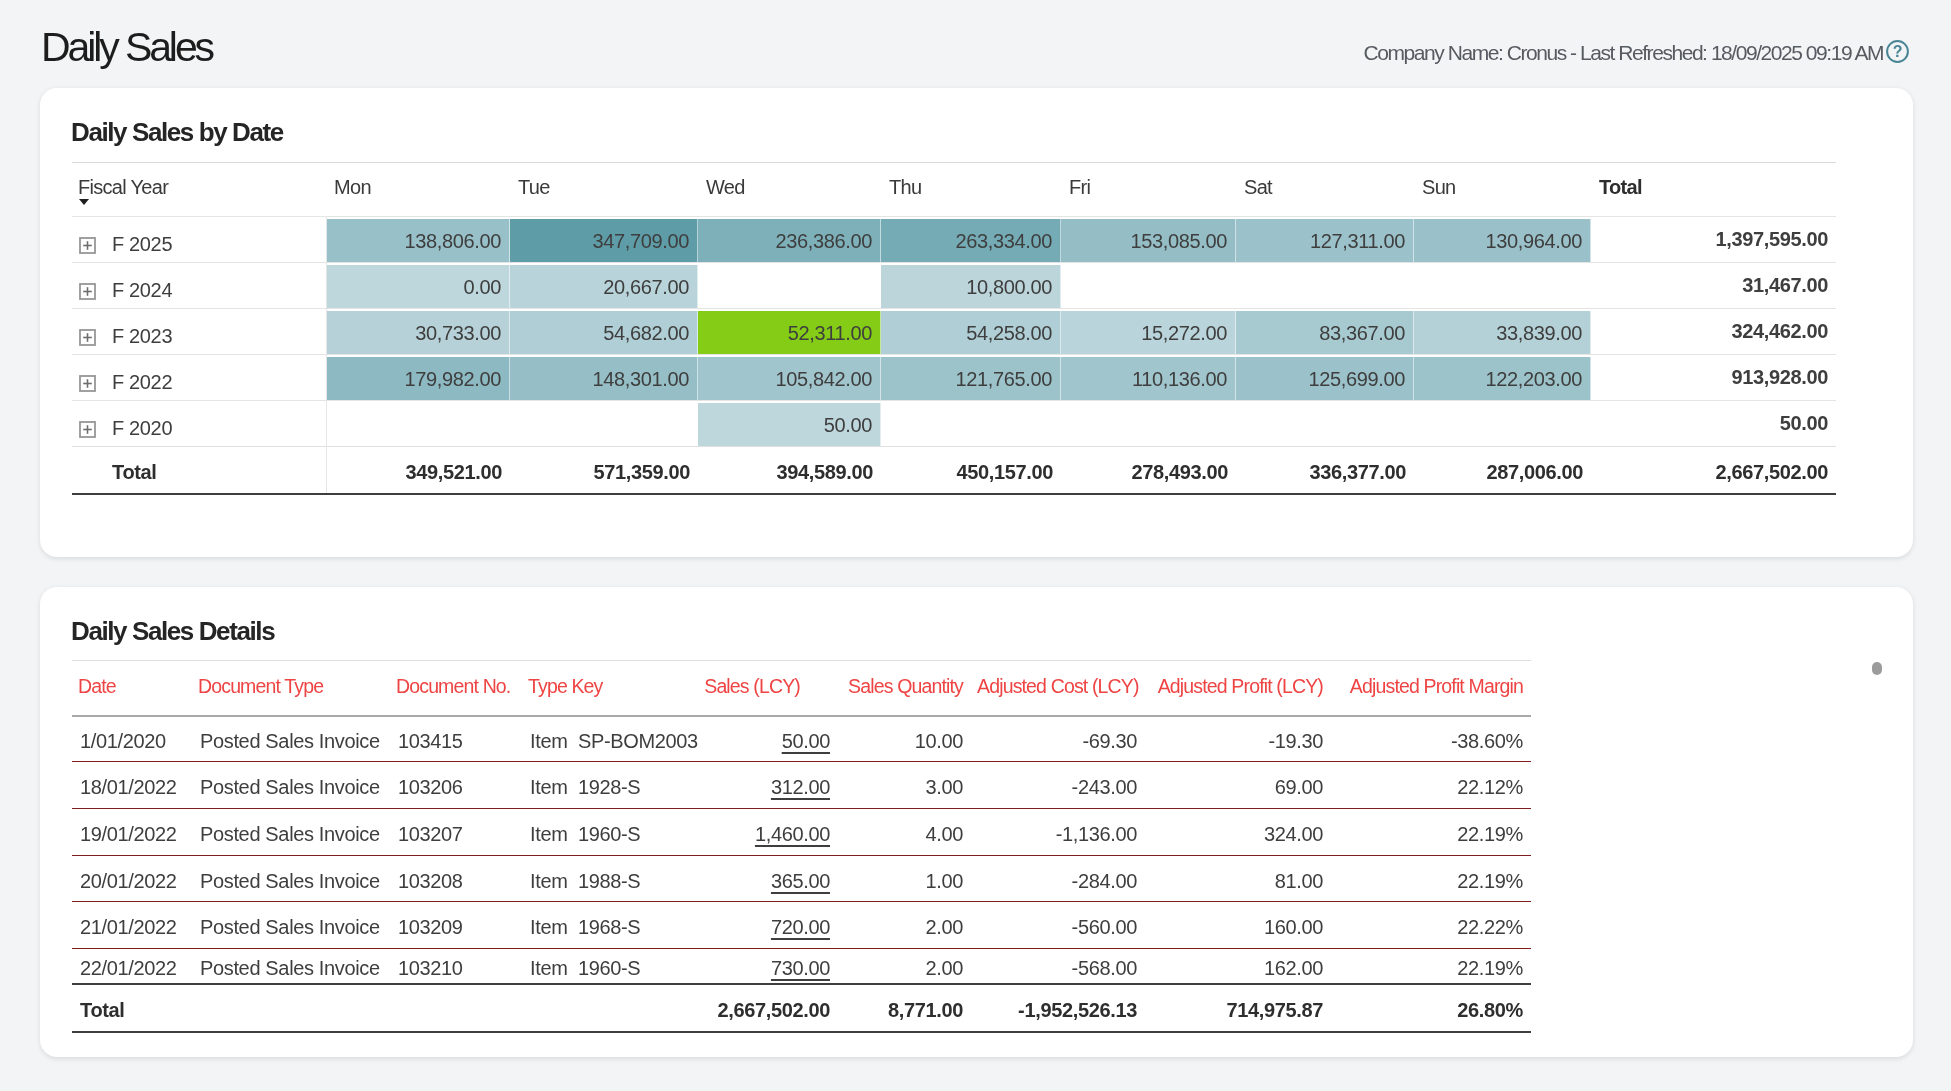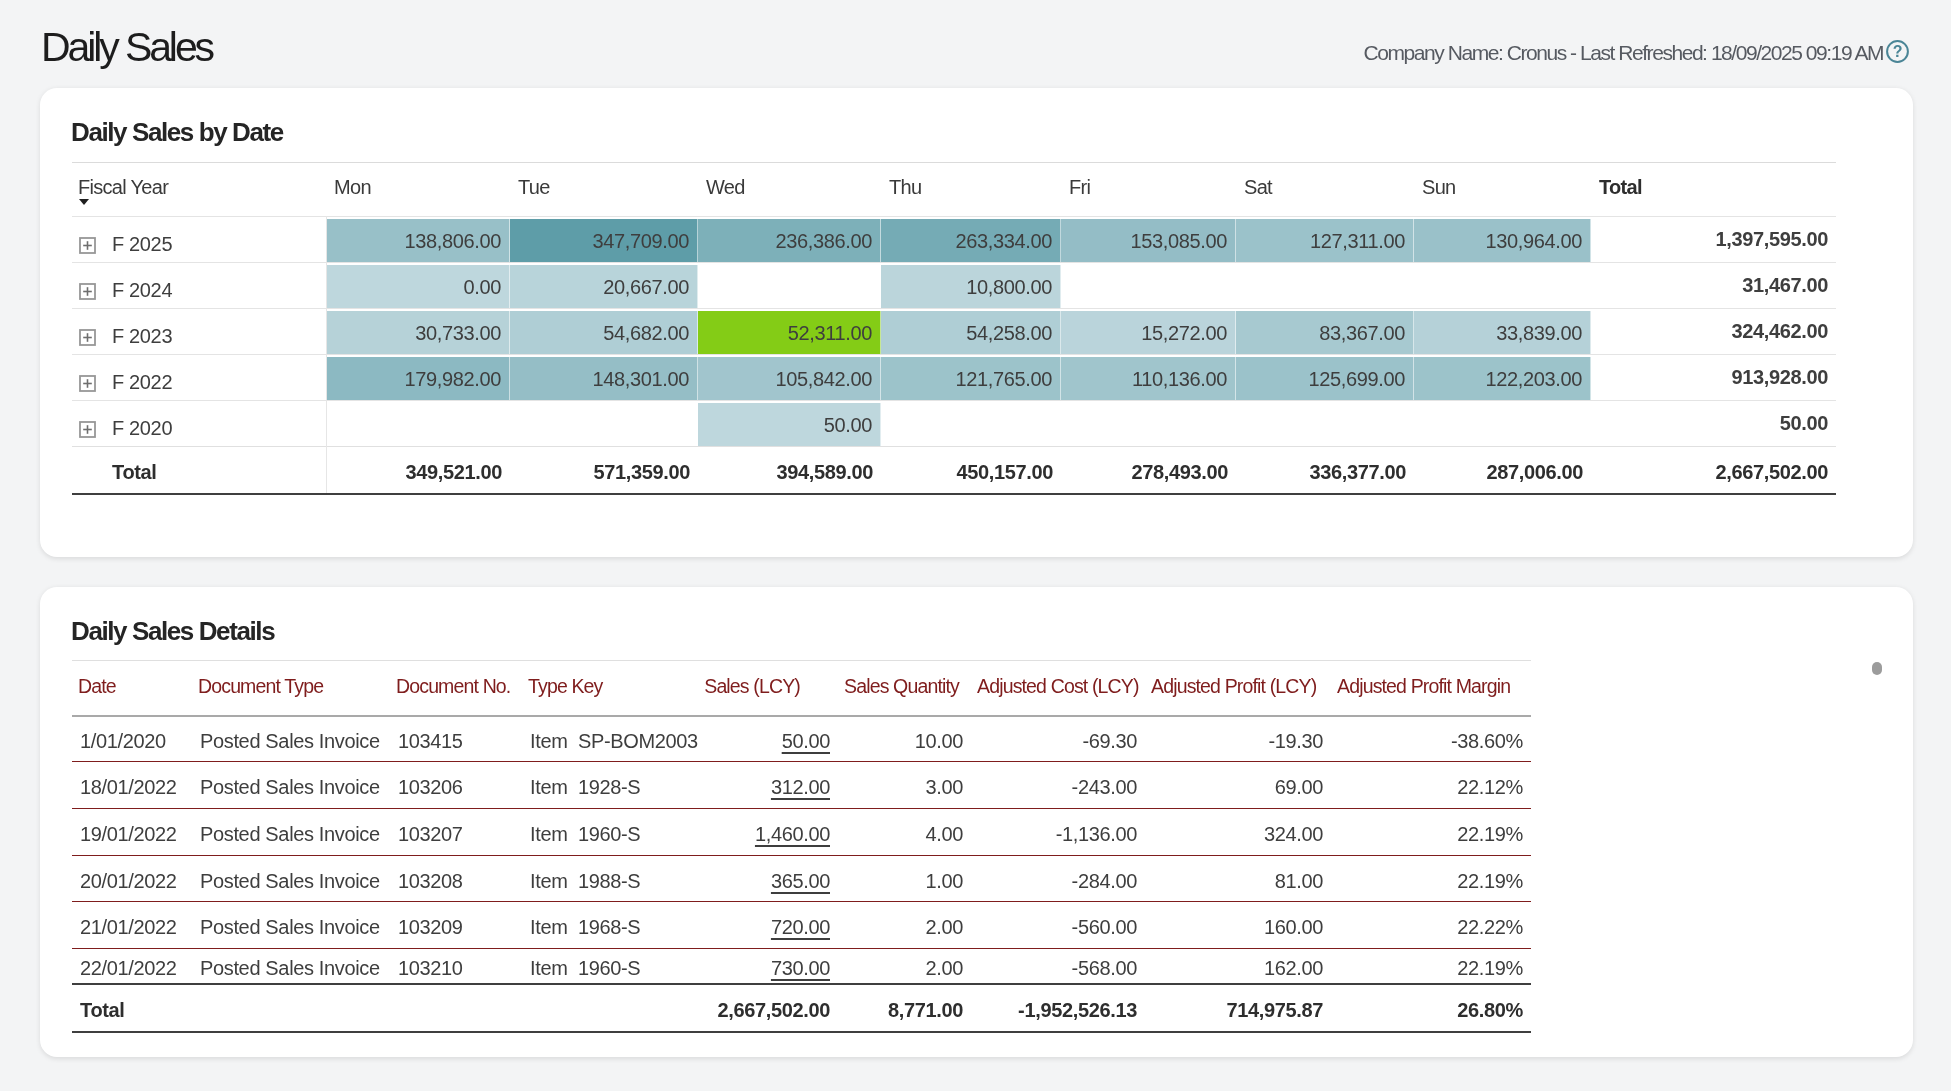--- a/index.html
+++ b/index.html
@@ -28,22 +28,22 @@
 #mtx td.rh .exp{vertical-align:-3px}
 #mtx td.rh .yl{margin-left:16px}
 #mtx td.v{padding-top:2px}
 #mtx .c{height:43px;line-height:44px;text-align:right;padding-right:8px;border-right:1px solid rgba(255,255,255,.55)}
 #mtx td.w{text-align:right;padding-right:8px;vertical-align:middle}
 #mtx tr.t td{vertical-align:middle;font-weight:bold;color:#2e2e2e;padding-top:6px}
 #mtx tr.t td.rh{padding:6px 0 0 40px}
 #mtx tr.t td.w,#mtx tr.t td.v{text-align:right;padding:6px 8px 0 0}
 #dtl{left:32px;top:73px;width:1459px;border-top:1px solid #dfdfdf}
 #dtl tr.hdr{height:55px;border-bottom:2px solid #a9a9a9}
-#dtl th{font-weight:normal;text-align:left;color:#7f1d1d;vertical-align:middle;padding:0 0 2px 6px;font-size:19.5px;letter-spacing:-0.85px}
-#dtl th.r{text-align:left;padding-right:8px}
+#dtl th{font-weight:normal;text-align:left;color:#ef4444;vertical-align:middle;padding:0 0 2px 6px;font-size:19.5px;letter-spacing:-0.85px}
+#dtl th.r{text-align:right;padding-right:8px}
 #dtl th.rs{text-align:right;padding-right:38px}
 #dtl td{vertical-align:middle;padding:5px 0 0 8px}
 #dtl td.r{text-align:right;padding:5px 8px 0 0}
 #dtl tr.d{border-bottom:1px solid #7f1d1d}
 #dtl tr.t{height:48px;border-top:2px solid #3f3f3f;border-bottom:2px solid #3f3f3f;font-weight:bold}
 #dtl tr.t td{color:#2e2e2e}
 #dtl .lnk{text-decoration:underline;text-underline-offset:4px}
 .thumb{position:absolute;left:1832px;top:75px;width:10px;height:13px;border-radius:5px;background:#9c9c9c}
 
 </style></head><body>

